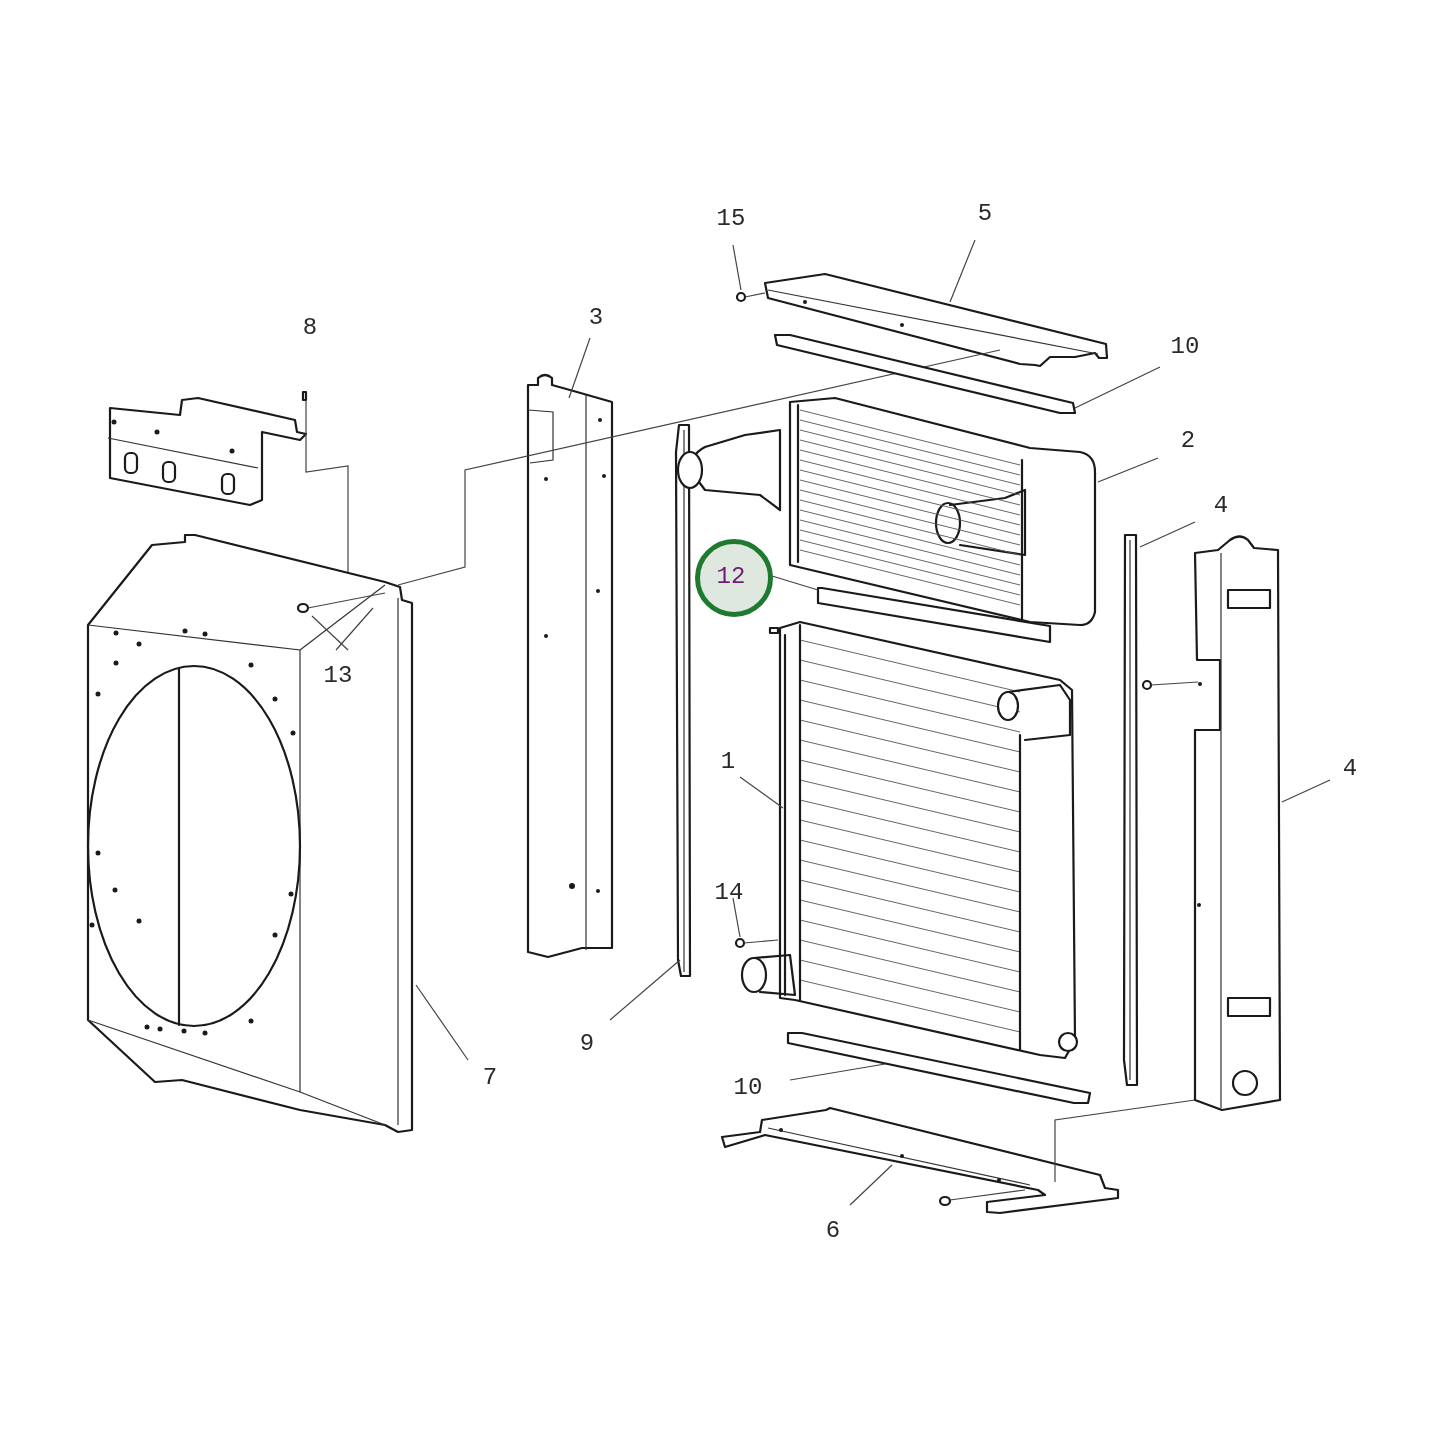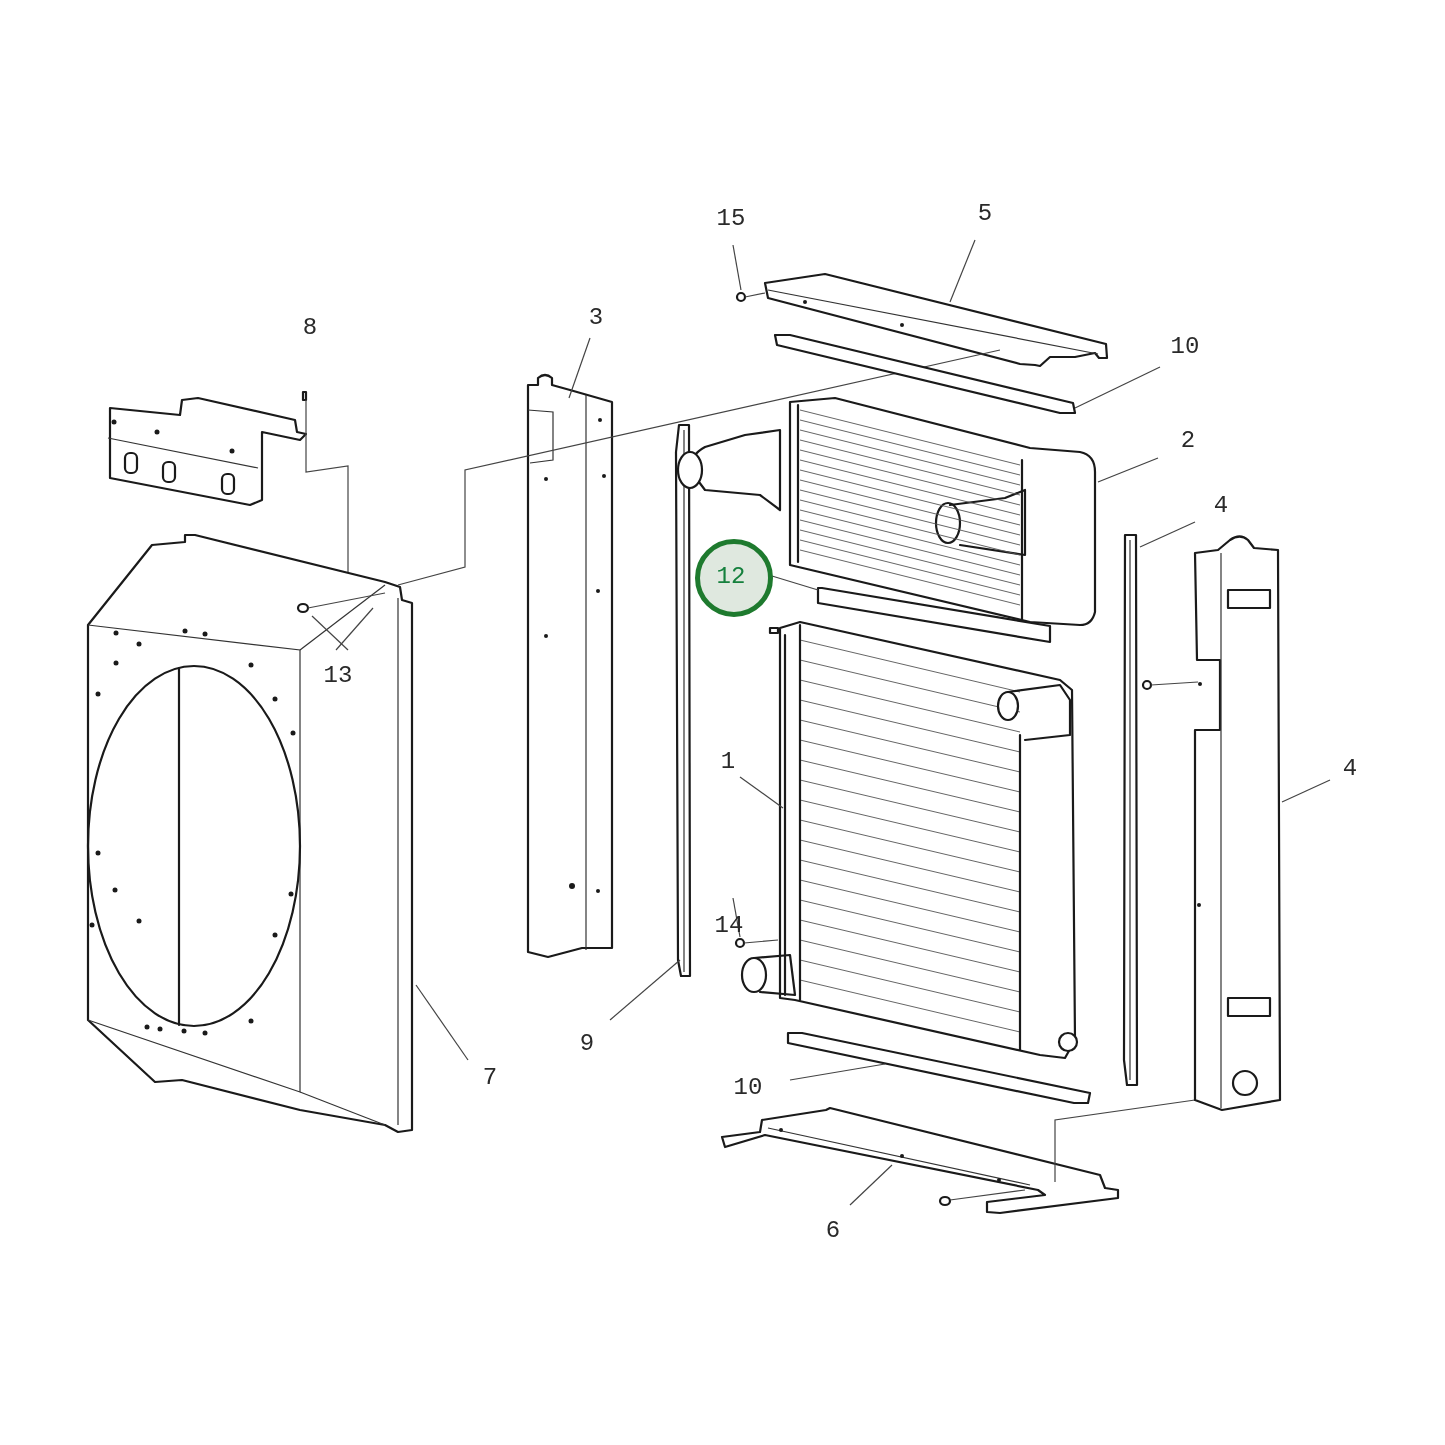--- a/index.html
+++ b/index.html
@@ -223,17 +223,17 @@
   <div class="callout" style="left:596px;  top:318px;">3</div>
   <div class="callout" style="left:1350px; top:769px;">4</div>
   <div class="callout" style="left:985px;  top:214px;">5</div>
   <div class="callout" style="left:833px;  top:1231px;">6</div>
   <div class="callout" style="left:490px;  top:1078px;">7</div>
   <div class="callout" style="left:310px;  top:328px;">8</div>
   <div class="callout" style="left:587px;  top:1044px;">9</div>
   <div class="callout" style="left:1185px; top:347px;">10</div>
   <div class="callout" style="left:748px;  top:1088px;">10</div>
   <div class="callout" style="left:1221px; top:506px;">4</div>
-  <div class="callout" style="left:731px; top:577px; color:#15803d;">12</div>
+  <div class="callout" style="left:731px; top:577px; color:#701a75;">12</div>
   <div class="callout" style="left:338px;  top:676px;">13</div>
-  <div class="callout" style="left:729px;  top:926px;">14</div>
+  <div class="callout" style="left:729px;  top:893px;">14</div>
   <div class="callout" style="left:731px;  top:219px;">15</div>
 </div>
 
 </body></html>

